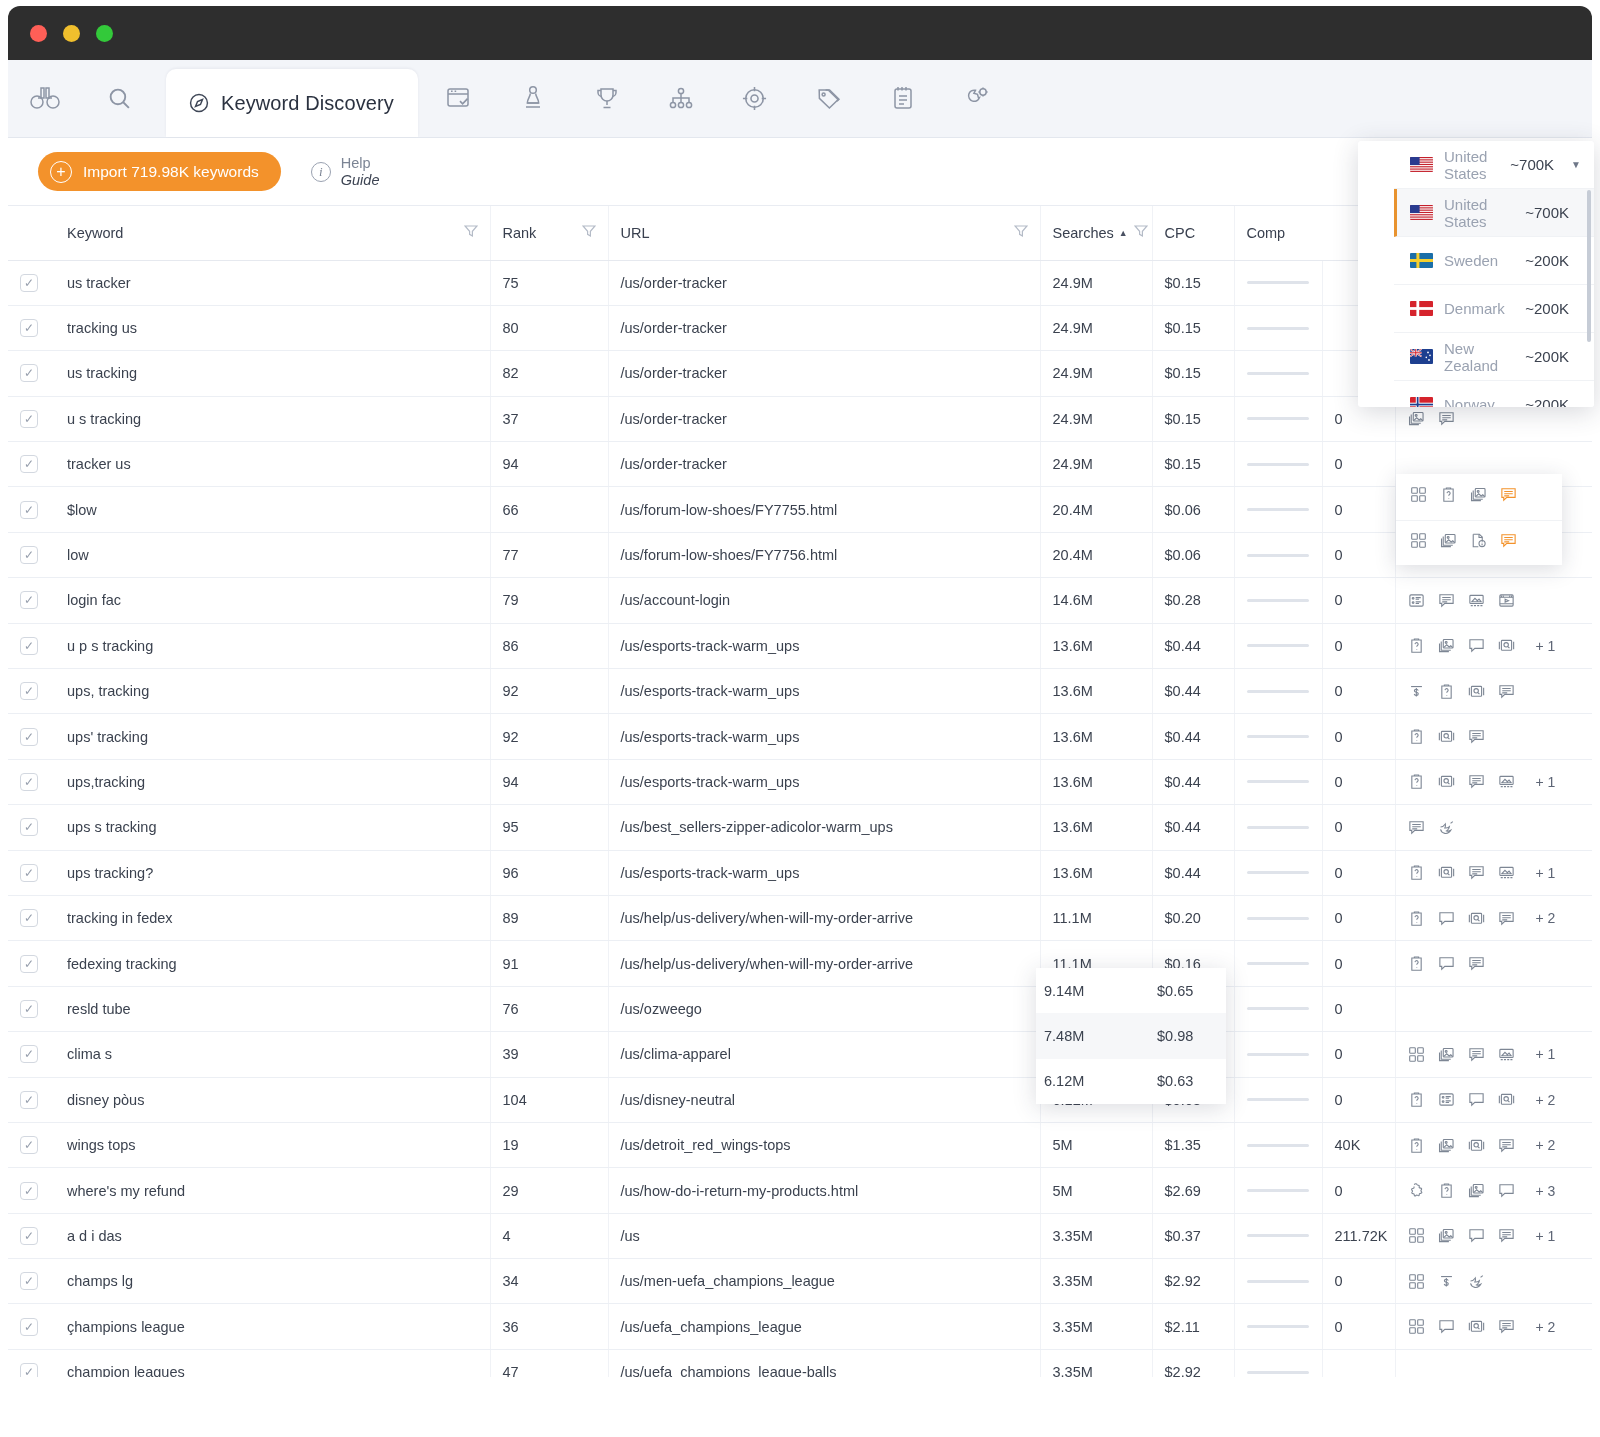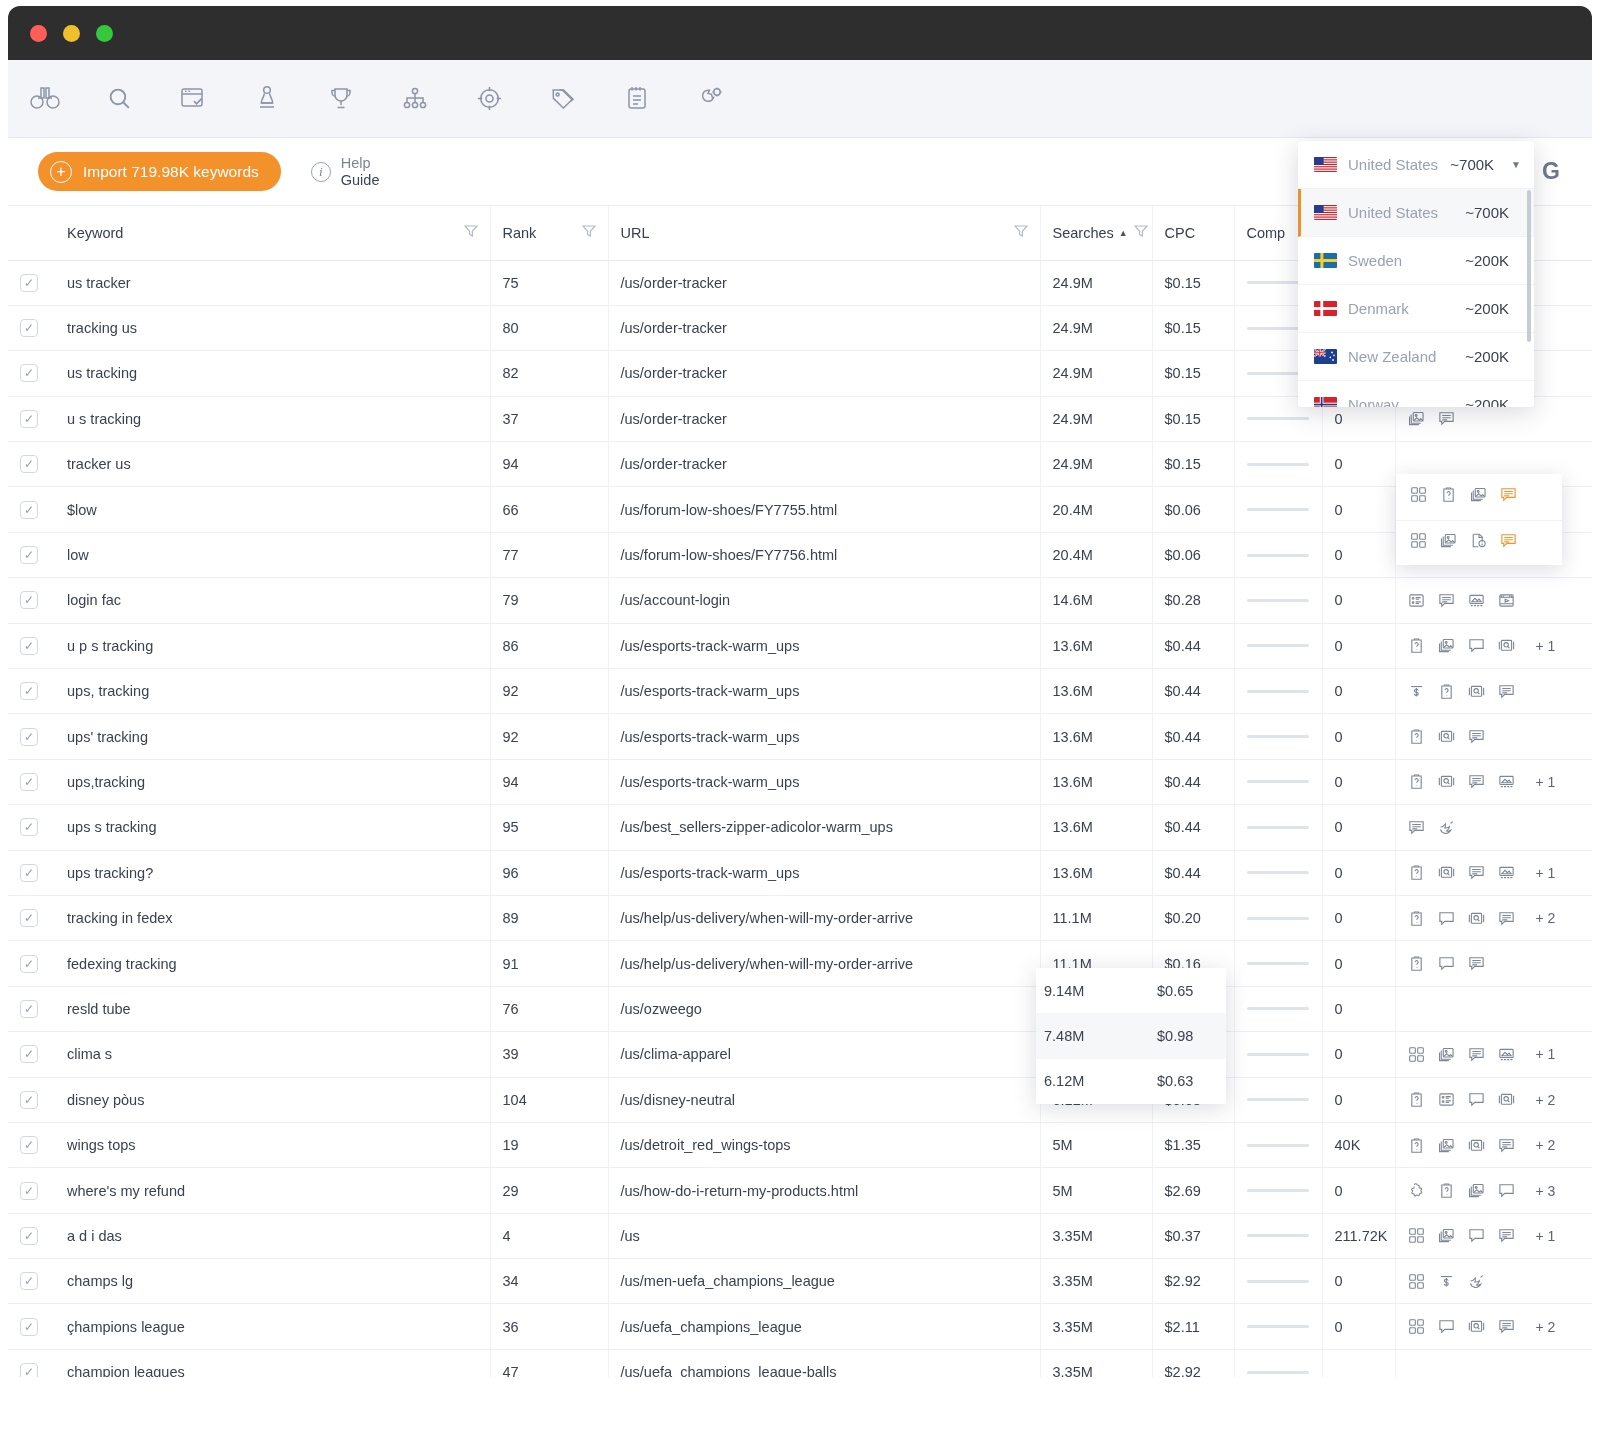--- a/index.html
+++ b/index.html
@@ -93,21 +93,21 @@
   }
   .help-ico {
     width: 20px; height: 20px; border-radius: 50%;
     border: 1.5px solid #9aa2b1; color: #7b8494;
     font-size: 13px; font-style: italic;
     display: flex; align-items: center; justify-content: center;
     font-family: "Liberation Serif", serif;
   }
   .help-txt { line-height: 1.12; }
   .help-txt .l1 { font-size: 14.5px; color: #7b8494; }
-  .help-txt .l2 { font-size: 14.5px; color: #3c4352; }
+  .help-txt .l2 { font-size: 14.5px; color: #3c4352; font-style: italic; }
   .toolbar-right {
     margin-left: auto; display: flex; align-items: center; gap: 20px;
     color: #6e7788; padding-right: 8px;
   }
   .g-logo { font-size: 23px; font-weight: bold; color: #6e7788; line-height: 1; }
 
   
   .table-wrap { position: relative; overflow: hidden; height: calc(100% - 68px); }
   table.kw { width: 100%; border-collapse: collapse; table-layout: fixed; }
   table.kw thead th {
@@ -175,26 +175,27 @@
   }
   .footer .count { font-size: 14.5px; color: #9aa2b1; }
   .pager { margin-left: auto; display: flex; align-items: center; gap: 22px; }
   .pager span { font-size: 14.5px; color: #4a5162; cursor: pointer; }
   .pager span.active { color: #e8932f; }
   .pager span.dots3 { color: #9aa2b1; letter-spacing: 2px; }
   .pager span.next { color: #3b424f; }
 
   
   .country-pop {
-    position: absolute; left: 1298px; top: 141px; width: 236px; height: 266px;
+    position: absolute; left: 1358px; top: 141px; width: 236px; height: 266px;
     background: #ffffff;
     box-shadow: 0 5px 26px rgba(40,50,70,.19);
     border-radius: 3px;
     z-index: 40;
     overflow: hidden;
+    padding-left: 36px;
   }
   .country-head {
     height: 48px; display: flex; align-items: center; gap: 11px;
     padding: 0 13px 0 16px;
     border-bottom: 1px solid #f0f2f5;
     cursor: pointer;
   }
   .country-list { position: relative; }
   .country-row {
     height: 48px; display: flex; align-items: center; gap: 11px;
@@ -267,20 +268,29 @@
         <path d="M11 13l-3 0M19 13l3 0"></path>
       </svg>
     </div>
     <div class="navicon">
       <svg width="25" height="25" viewBox="0 0 24 24" fill="none" stroke="currentColor" stroke-width="1.8">
         <circle cx="10.5" cy="10.5" r="7"></circle>
           <path d="M15.6 15.6L21 21"></path>
       </svg>
     </div>
 
+    <div class="maintab">
+      <span class="tabicon">
+        <svg width="22" height="22" viewBox="0 0 24 24" fill="none" stroke="currentColor" stroke-width="1.6">
+          <circle cx="12" cy="12" r="9.2"></circle>
+            <path d="M15.8 8.2L10.4 10.4 8.2 15.8 13.6 13.6z"></path>
+        </svg>
+      </span>
+      <span class="tab-label">Keyword Discovery</span>
+    </div>
 
     <div class="navicon">
       <svg width="26" height="24" viewBox="0 0 26 24" fill="none" stroke="currentColor" stroke-width="1.5">
         <rect x="2" y="3" width="20" height="17" rx="2"></rect>
           <path d="M2 8h20M5 5.3h1.6M8.6 5.3h1.6"></path>
         <path d="M14 15.2l2.6 2.6 5-5.2" stroke-width="1.7"></path>
       </svg>
     </div>
     <div class="navicon">
       <svg width="20" height="26" viewBox="0 0 20 26" fill="none" stroke="currentColor" stroke-width="1.5">

